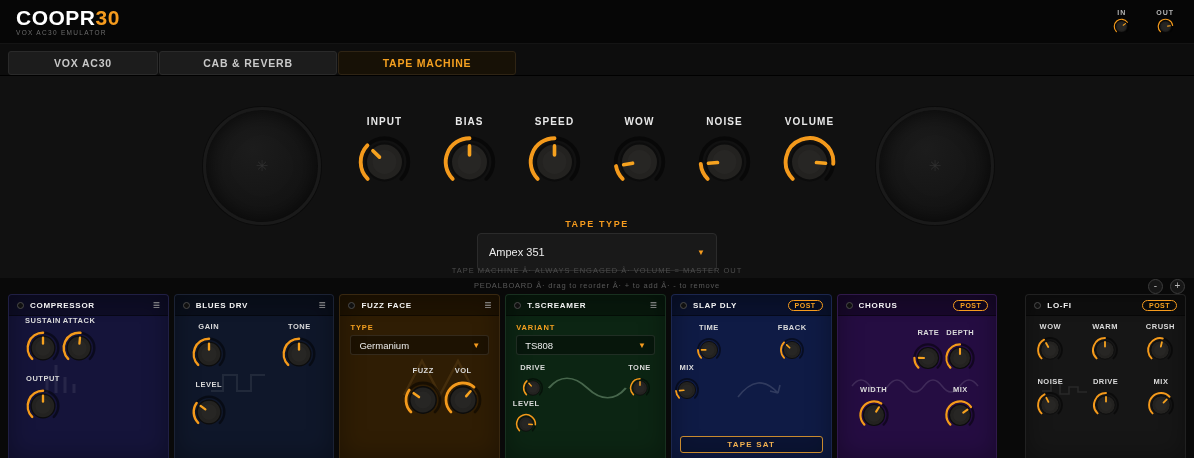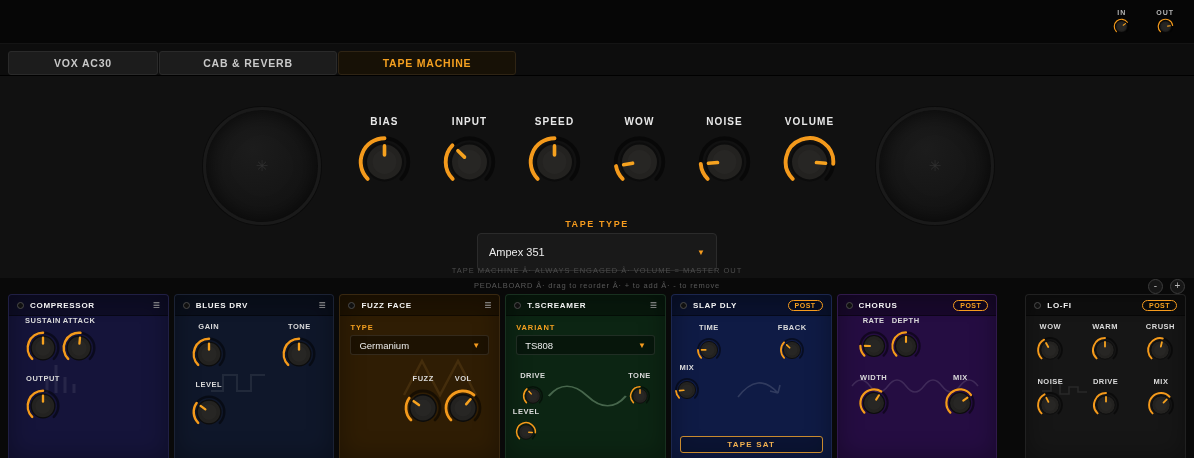--- a/index.html
+++ b/index.html
@@ -57,30 +57,34 @@
   .pedal{flex:1 1 0;min-width:0;border-radius:4px 4px 0 0;position:relative;overflow:hidden;border:1px solid rgba(255,255,255,.05);border-bottom:none;box-shadow:inset 0 0 24px rgba(0,0,0,.35)}
   .pedal-header{height:21px;background:rgba(0,0,0,.35);display:flex;align-items:center;gap:6px;padding:0 8px;border-bottom:1px solid rgba(0,0,0,.4)}
   .led{width:7px;height:7px;border-radius:50%;background:#101010;border:1px solid #4a4a4a;flex:0 0 auto;cursor:pointer}
   .pedal-name{font-size:8px;font-weight:bold;color:#f2f2f2;letter-spacing:.7px;flex:1;white-space:nowrap;overflow:hidden}
   .menu-icon{color:#9c9c9c;font-size:12px;line-height:1;cursor:pointer}
   .post-badge{border:1px solid #f59b1e;color:#f5a020;font-size:7px;font-weight:bold;padding:1px 6px;border-radius:7px;letter-spacing:.5px;background:rgba(0,0,0,.25);cursor:pointer}
   .p-row{display:flex;position:relative}
   .p-col{display:flex;flex-direction:column;align-items:center;gap:5px}
   .p-label{font-size:7.5px;font-weight:bold;color:#dadada;letter-spacing:.5px;text-align:center;white-space:nowrap}
   .p-sec-label{font-size:7.5px;font-weight:bold;color:#f5a020;letter-spacing:.9px;margin:7px 10px 0}
-  .p-select{height:20px;background:rgba(0,0,0,.38);border:1px solid rgba(255,255,255,.1);border-radius:3px;display:flex;align-items:center;justify-content:space-between;padding:0 8px;margin:3px 10px 8px;cursor:pointer}
+  .p-select{height:20px;background:rgba(0,0,0,.38);border:1px solid rgba(255,255,255,.1);border-radius:3px;display:flex;align-items:center;justify-content:space-between;padding:0 8px;margin:3px 10px 0;cursor:pointer}
   .p-select .sel-text{font-size:9.5px}
   .tape-sat{position:absolute;left:8px;right:8px;bottom:5px;height:17px;border:1px solid #c98a2e;border-radius:3px;background:rgba(0,0,0,.25);color:#f0b050;font-size:8px;font-weight:bold;letter-spacing:1.2px;display:flex;align-items:center;justify-content:center;cursor:pointer}
   .decor{position:absolute;pointer-events:none}
   .ts-wave{flex:1;margin-top:14px}
 </style>
 </head>
 <body>
 
 <div class="topbar">
+  <div>
+    <div class="logo-line"><span>COOPR</span><span class="logo-accent">30</span></div>
+    <div class="logo-sub">VOX AC30 EMULATOR</div>
+  </div>
   <div class="topbar-right">
     <div class="io-col">
       <div class="io-label">IN</div>
       <div class="knob k17">
           <svg viewBox="0 0 40 40">
             <circle cx="20" cy="20" r="13.2" fill="#232220" stroke="#0c0c0c" stroke-width="1.4"></circle>
             <circle cx="20" cy="20" r="8.5" fill="#2b2a28" opacity="0.55"></circle>
             <path d="M 7.98 32.02 A 17 17 0 1 1 32.02 32.02" fill="none" stroke="rgba(0,0,0,0.5)" stroke-width="2.8" stroke-linecap="round"></path>
             <path d="M 7.98 32.02 A 17 17 0 1 1 33.75 10.01" fill="none" stroke="#f49a1c" stroke-width="2.8" stroke-linecap="round"></path>
             <line x1="24.05" y1="17.06" x2="29.3" y2="13.24" stroke="#f6a21f" stroke-width="2.6" stroke-linecap="round"></line>
@@ -111,40 +115,40 @@
 <div class="machine">
   <div class="big-circle circle-left">
     <span class="glyph">✳</span>
   </div>
   <div class="big-circle circle-right">
     <span class="glyph">✳</span>
   </div>
 
   <div class="m-knob-row">
     <div class="m-col">
+      <div class="m-label">INPUT</div>
+      <div class="knob k56">
+          <svg viewBox="0 0 40 40">
+            <circle cx="20" cy="20" r="13.2" fill="#232220" stroke="#0c0c0c" stroke-width="1.4"></circle>
+            <circle cx="20" cy="20" r="8.5" fill="#2b2a28" opacity="0.55"></circle>
+            <path d="M 7.98 32.02 A 17 17 0 1 1 32.02 32.02" fill="none" stroke="rgba(0,0,0,0.5)" stroke-width="2.8" stroke-linecap="round"></path>
+            <path d="M 7.98 32.02 A 17 17 0 0 1 7.79 8.17" fill="none" stroke="#f49a1c" stroke-width="2.8" stroke-linecap="round"></path>
+            <line x1="16.41" y1="16.52" x2="11.74" y2="12" stroke="#f6a21f" stroke-width="2.6" stroke-linecap="round"></line>
+          </svg>
+        </div>
+    </div>
+    <div class="m-col">
       <div class="m-label">BIAS</div>
       <div class="knob k56">
           <svg viewBox="0 0 40 40">
             <circle cx="20" cy="20" r="13.2" fill="#232220" stroke="#0c0c0c" stroke-width="1.4"></circle>
             <circle cx="20" cy="20" r="8.5" fill="#2b2a28" opacity="0.55"></circle>
             <path d="M 7.98 32.02 A 17 17 0 1 1 32.02 32.02" fill="none" stroke="rgba(0,0,0,0.5)" stroke-width="2.8" stroke-linecap="round"></path>
             <path d="M 7.98 32.02 A 17 17 0 0 1 20 3" fill="none" stroke="#f49a1c" stroke-width="2.8" stroke-linecap="round"></path>
             <line x1="20" y1="15" x2="20" y2="8.5" stroke="#f6a21f" stroke-width="2.6" stroke-linecap="round"></line>
-          </svg>
-        </div>
-    </div>
-    <div class="m-col">
-      <div class="m-label">INPUT</div>
-      <div class="knob k56">
-          <svg viewBox="0 0 40 40">
-            <circle cx="20" cy="20" r="13.2" fill="#232220" stroke="#0c0c0c" stroke-width="1.4"></circle>
-            <circle cx="20" cy="20" r="8.5" fill="#2b2a28" opacity="0.55"></circle>
-            <path d="M 7.98 32.02 A 17 17 0 1 1 32.02 32.02" fill="none" stroke="rgba(0,0,0,0.5)" stroke-width="2.8" stroke-linecap="round"></path>
-            <path d="M 7.98 32.02 A 17 17 0 0 1 7.79 8.17" fill="none" stroke="#f49a1c" stroke-width="2.8" stroke-linecap="round"></path>
-            <line x1="16.41" y1="16.52" x2="11.74" y2="12" stroke="#f6a21f" stroke-width="2.6" stroke-linecap="round"></line>
           </svg>
         </div>
     </div>
     <div class="m-col">
       <div class="m-label">SPEED</div>
       <div class="knob k56">
           <svg viewBox="0 0 40 40">
             <circle cx="20" cy="20" r="13.2" fill="#232220" stroke="#0c0c0c" stroke-width="1.4"></circle>
             <circle cx="20" cy="20" r="8.5" fill="#2b2a28" opacity="0.55"></circle>
             <path d="M 7.98 32.02 A 17 17 0 1 1 32.02 32.02" fill="none" stroke="rgba(0,0,0,0.5)" stroke-width="2.8" stroke-linecap="round"></path>
@@ -458,21 +462,21 @@
 
     <div class="pedal" style="background-color: rgb(37, 13, 66);">
       <div class="pedal-header">
         <span class="led"></span>
         <span class="pedal-name">CHORUS</span>
         <span class="post-badge">POST</span>
       </div>
       <svg class="decor" style="left:12px;top:82px" width="140" height="18" viewBox="0 0 140 18">
         <path d="M2 9 q9 -12 18 0 t18 0 t18 0 t18 0 t18 0 t18 0 t18 0" stroke="rgba(255,255,255,0.12)" stroke-width="1.5" fill="none"></path>
       </svg>
-      <div class="p-row" style="padding:0 20px 0;justify-content:flex-start">
+      <div class="p-row" style="padding:12px 20px 0;justify-content:flex-end">
         <div class="p-col">
           <span class="p-label">RATE</span>
           <div class="knob k32">
               <svg viewBox="0 0 40 40">
                 <circle cx="20" cy="20" r="13.2" fill="#232220" stroke="#0c0c0c" stroke-width="1.4"></circle>
                 <circle cx="20" cy="20" r="8.5" fill="#2b2a28" opacity="0.55"></circle>
                 <path d="M 7.98 32.02 A 17 17 0 1 1 32.02 32.02" fill="none" stroke="rgba(0,0,0,0.5)" stroke-width="2.8" stroke-linecap="round"></path>
                 <path d="M 7.98 32.02 A 17 17 0 0 1 3 19.73" fill="none" stroke="#f49a1c" stroke-width="2.8" stroke-linecap="round"></path>
                 <line x1="15" y1="19.92" x2="8.5" y2="19.82" stroke="#f6a21f" stroke-width="2.6" stroke-linecap="round"></line>
               </svg>

